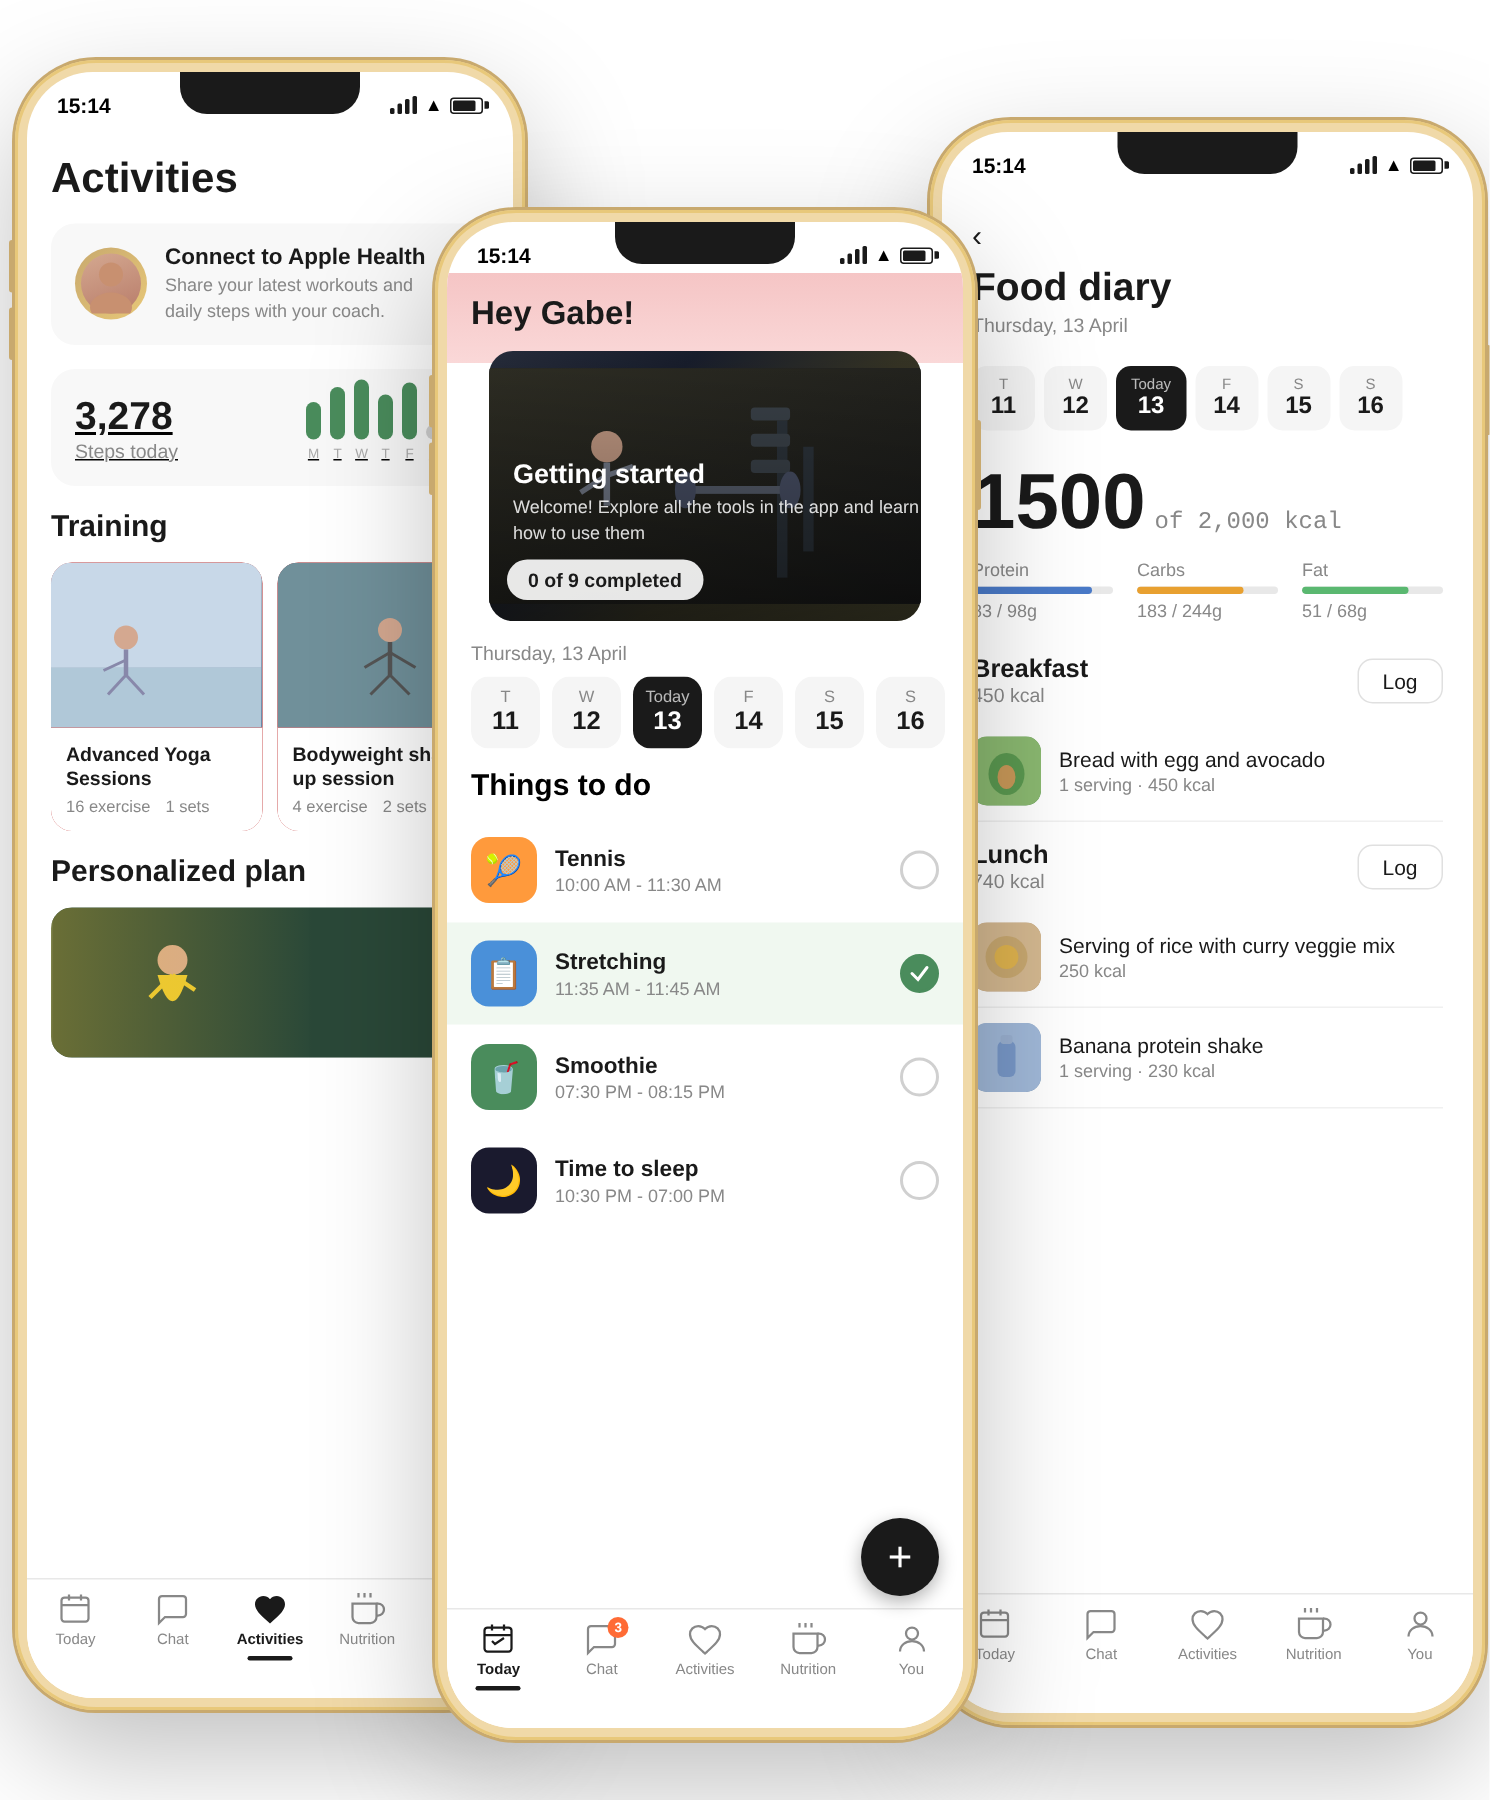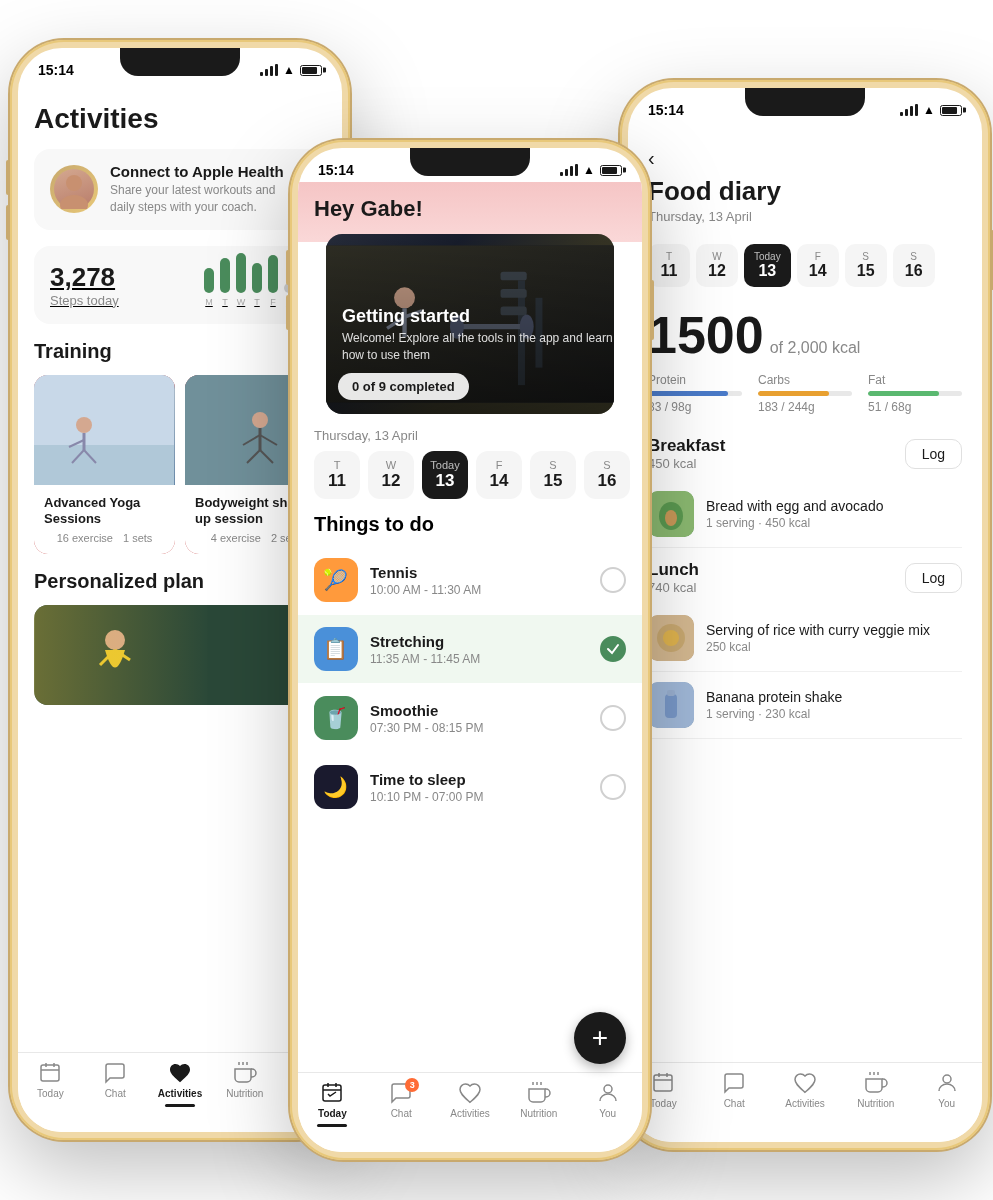--- a/index.html
+++ b/index.html
@@ -382,21 +382,20 @@
       color: #1a1a1a;
       line-height: 1.3;
     }
 
     .training-meta {
       font-size: 11px;
       color: #888;
       margin-top: 4px;
       display: flex;
       gap: 10px;
-      justify-content: center;
     }
 
     .plan-card {
       border-radius: 14px;
       overflow: hidden;
       background: linear-gradient(160deg, #4a6858 0%, #2a4838 100%);
       height: 100px;
       position: relative;
     }
 
@@ -771,20 +770,21 @@
       font-size: 52px;
       font-weight: 700;
       color: #1a1a1a;
       line-height: 1;
     }
 
     .calories-of {
       font-size: 16px;
       font-weight: 400;
       color: #888;
+      font-family: Liberation Mono, monospace;
     }
 
     .macros-row {
       display: flex;
       gap: 16px;
       margin-top: 12px;
     }
 
     .macro-item {
       flex: 1;
@@ -1248,21 +1248,21 @@
       </div>
       <div class="todo-check"></div>
     </div>
 
     <div class="todo-item">
       <div class="todo-icon dark">
         <span style="font-size:20px;">🌙</span>
       </div>
       <div class="todo-text">
         <div class="todo-name">Time to sleep</div>
-        <div class="todo-time">10:10 PM - 07:00 PM</div>
+        <div class="todo-time">10:30 PM - 07:00 PM</div>
       </div>
       <div class="todo-check"></div>
     </div>
 
     <div class="fab-button">+</div>
 
     <div class="bottom-nav">
       <div class="nav-item">
         <div class="nav-wrapper">
           <svg class="nav-icon-svg" viewBox="0 0 24 24">

